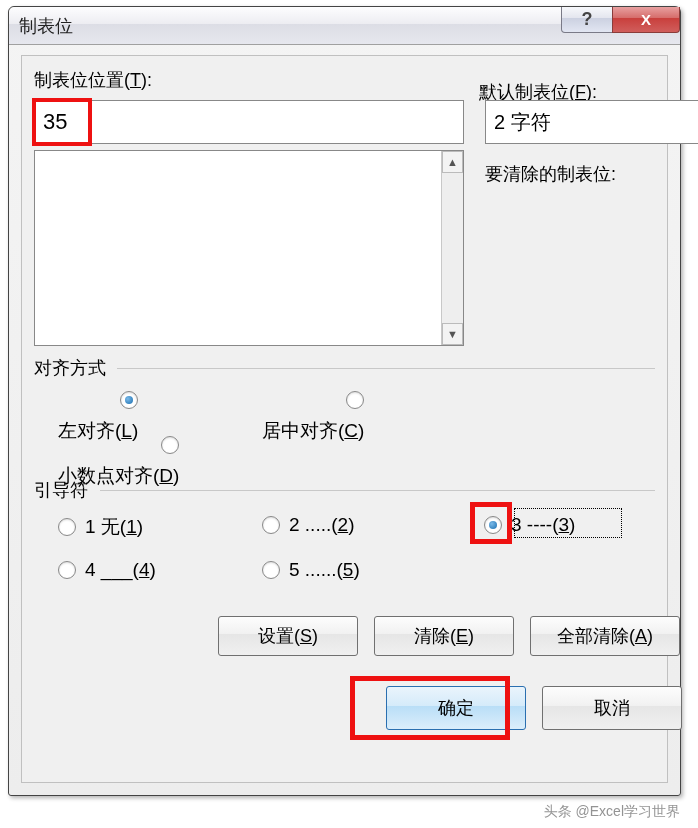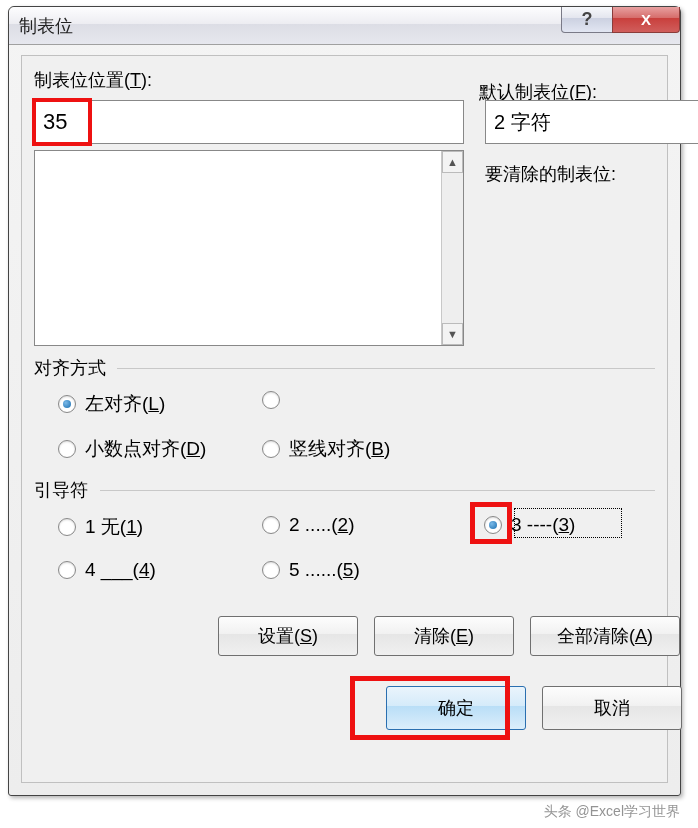--- a/index.html
+++ b/index.html
@@ -113,22 +113,23 @@
   .clear-label {
     position: absolute; right: 12px; top: 106px; width: 170px; font-size: 18px;
   }
   .group-label {
     position: absolute; left: 12px; font-size: 18px;
   }
   .group-line {
     position: absolute; height: 1px; background: #c8c8c8;
   }
   .radio-row {
-    position: absolute; left: 36px; display: flex; align-items: center; gap: 9px;
+    position: absolute; left: 36px; display: flex; align-items: flex-end; gap: 9px;
     font-size: 19px;
+    flex-direction: column;
   }
   .radio {
     width: 18px; height: 18px; border-radius: 50%;
     border: 1px solid #888; background: #fff; position: relative;
     box-shadow: inset 0 1px 2px rgba(0,0,0,.15);
   }
   .radio.checked::after {
     content: ""; position: absolute; left: 4px; top: 4px; width: 8px; height: 8px;
     border-radius: 50%;
     background: radial-gradient(circle at 35% 35%, #7ab9e8, #1b6fb0);
@@ -208,28 +209,25 @@
 
     <div class="group-label" style="top:300px;">对齐方式</div>
     <div class="group-line" style="left:95px;top:312px;right:12px;"></div>
 
     <div class="radio-row" style="top:335px;">
       <span class="radio checked"></span>
       <span>左对齐(<span class="underline">L</span>)</span>
     </div>
     <div class="radio-row" style="top:335px;left:240px;">
       <span class="radio"></span>
+      <span>居中对齐(<span class="underline">C</span>)</span>
     </div>
     <div class="radio-row" style="top:380px;">
       <span class="radio"></span>
       <span>小数点对齐(<span class="underline">D</span>)</span>
-    </div>
-    <div class="radio-row" style="top:380px;left:240px;">
-      <span class="radio"></span>
-      <span>竖线对齐(<span class="underline">B</span>)</span>
     </div>
 
     <div class="group-label" style="top:422px;">引导符</div>
     <div class="group-line" style="left:78px;top:434px;right:12px;"></div>
 
     <div class="leader-row" style="top:458px;left:36px;">
       <span class="radio"></span>
       <span>1 无(<span class="underline">1</span>)</span>
     </div>
     <div class="leader-row" style="top:458px;left:240px;">

